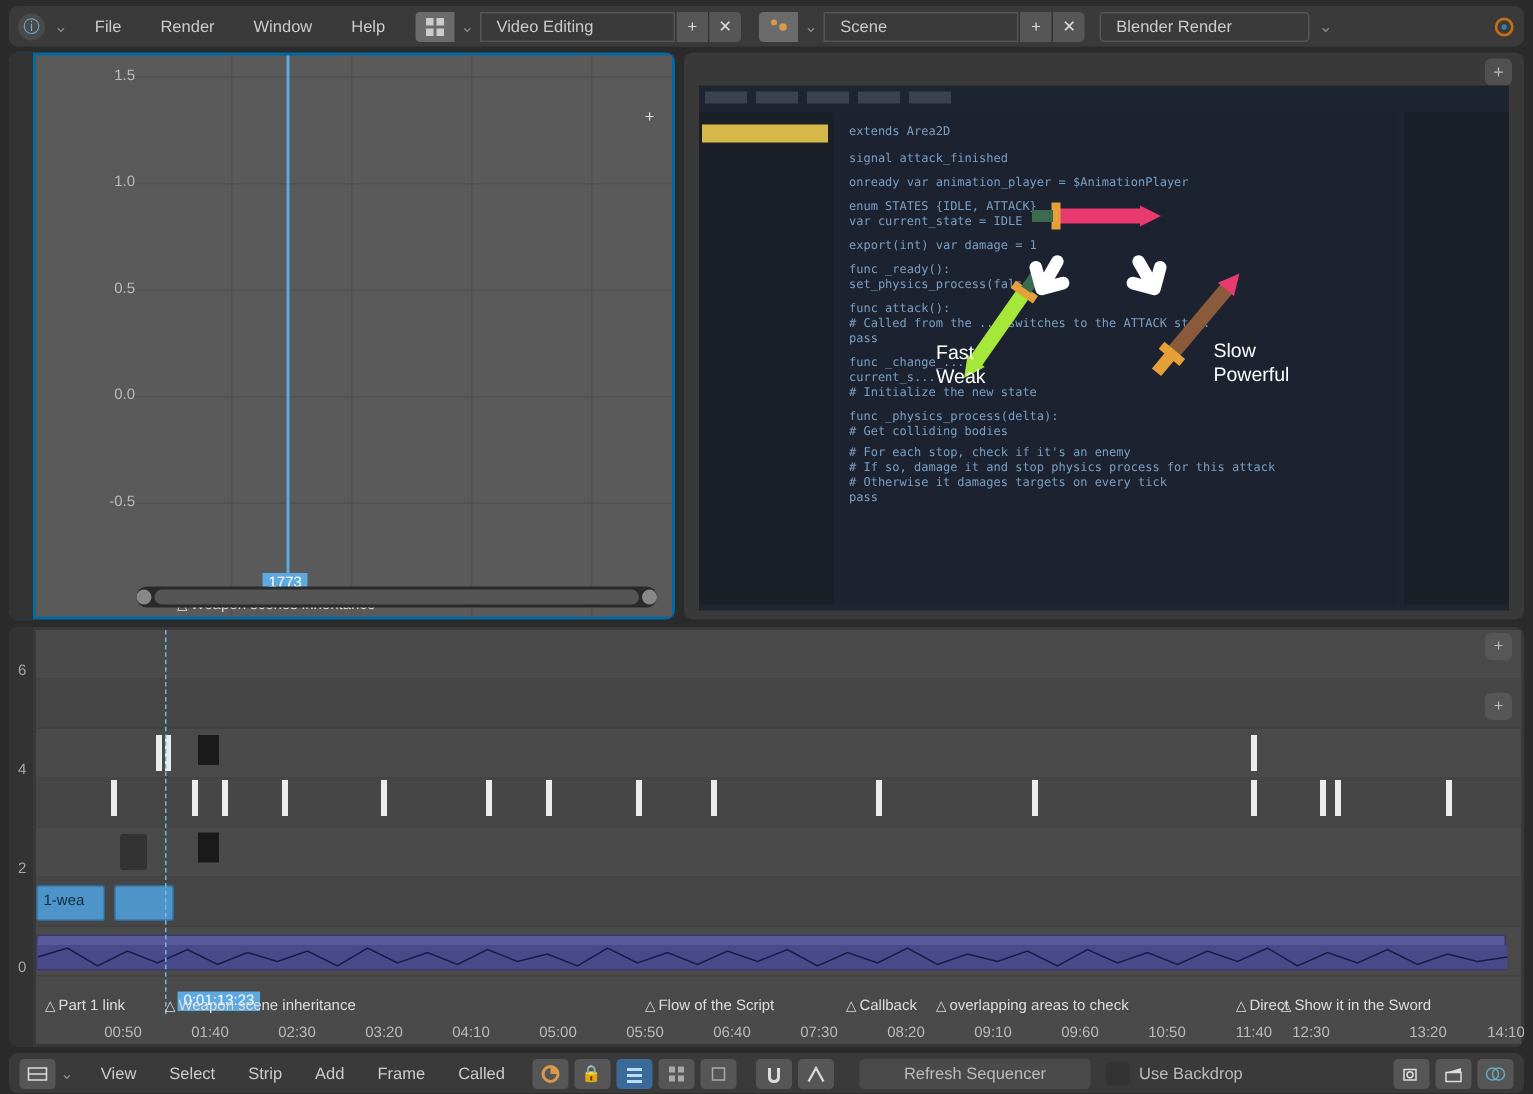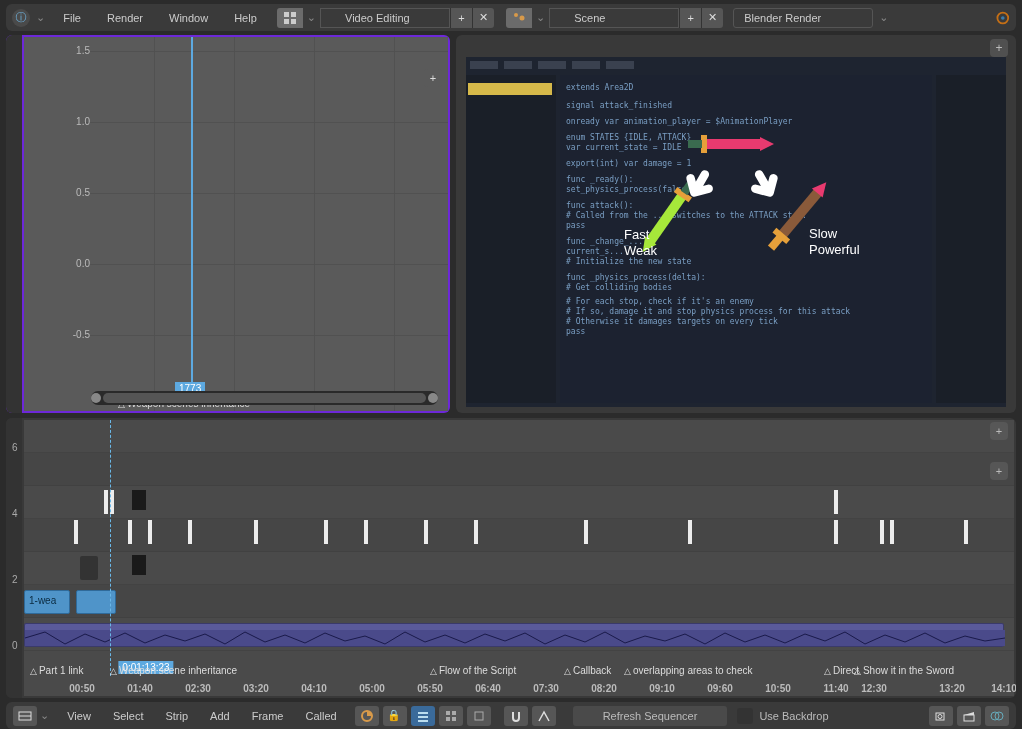--- a/index.html
+++ b/index.html
@@ -46,21 +46,21 @@
 .header .mode-icon {
   width: 26px; height: 20px;
   background: #6b6b6b;
   border-radius: 3px 0 0 3px;
   display: flex; align-items: center; justify-content: center;
 }
 .header .mode-field {
   height: 20px;
   background: #3a3a3a;
   border: 1px solid #555;
-  padding: 0 24px;
+  padding: 0 10px;
   display: flex; align-items: center;
   min-width: 130px;
   color: #ccc;
 }
 .header .mode-btn {
   width: 22px; height: 20px;
   background: #565656;
   border-left: 1px solid #333;
   display: flex; align-items: center; justify-content: center;
   cursor: pointer;
@@ -88,21 +88,21 @@
 .middle {
   display: flex;
   height: 378px;
   padding: 0 6px;
   gap: 6px;
 }
 
 
 .graph-panel {
   width: 444px;
-  background: #6d28d9;
+  background: #0369a1;
   border-radius: 6px;
   position: relative;
   overflow: hidden;
 }
 .graph-scroll {
   position: absolute;
   left: 0; top: 0;
   width: 16px; height: 100%;
   background: #333;
 }
@@ -293,21 +293,21 @@
   height: 16px;
 }
 .seq-tick {
   position: absolute;
   top: 2px;
   width: 4px;
   height: 24px;
   background: #ececec;
 }
 .seq-tick.box { width: 14px; background: #1a1a1a; height: 20px; top: 4px; }
-.seq-xtick { position: absolute; bottom: 2px; font-size: 10px; color: #bbb; transform: translateX(-50%); font-weight: bold; }
+.seq-xtick { position: absolute; bottom: 2px; font-size: 10px; color: #bbb; transform: translateX(-50%); }
 .seq-marker {
   position: absolute;
   bottom: 20px;
   font-size: 10px;
   color: #ddd;
   white-space: nowrap;
 }
 .seq-marker::before { content: "△"; margin-right: 2px; font-size: 9px; }
 .seq-playtag {
   position: absolute;

